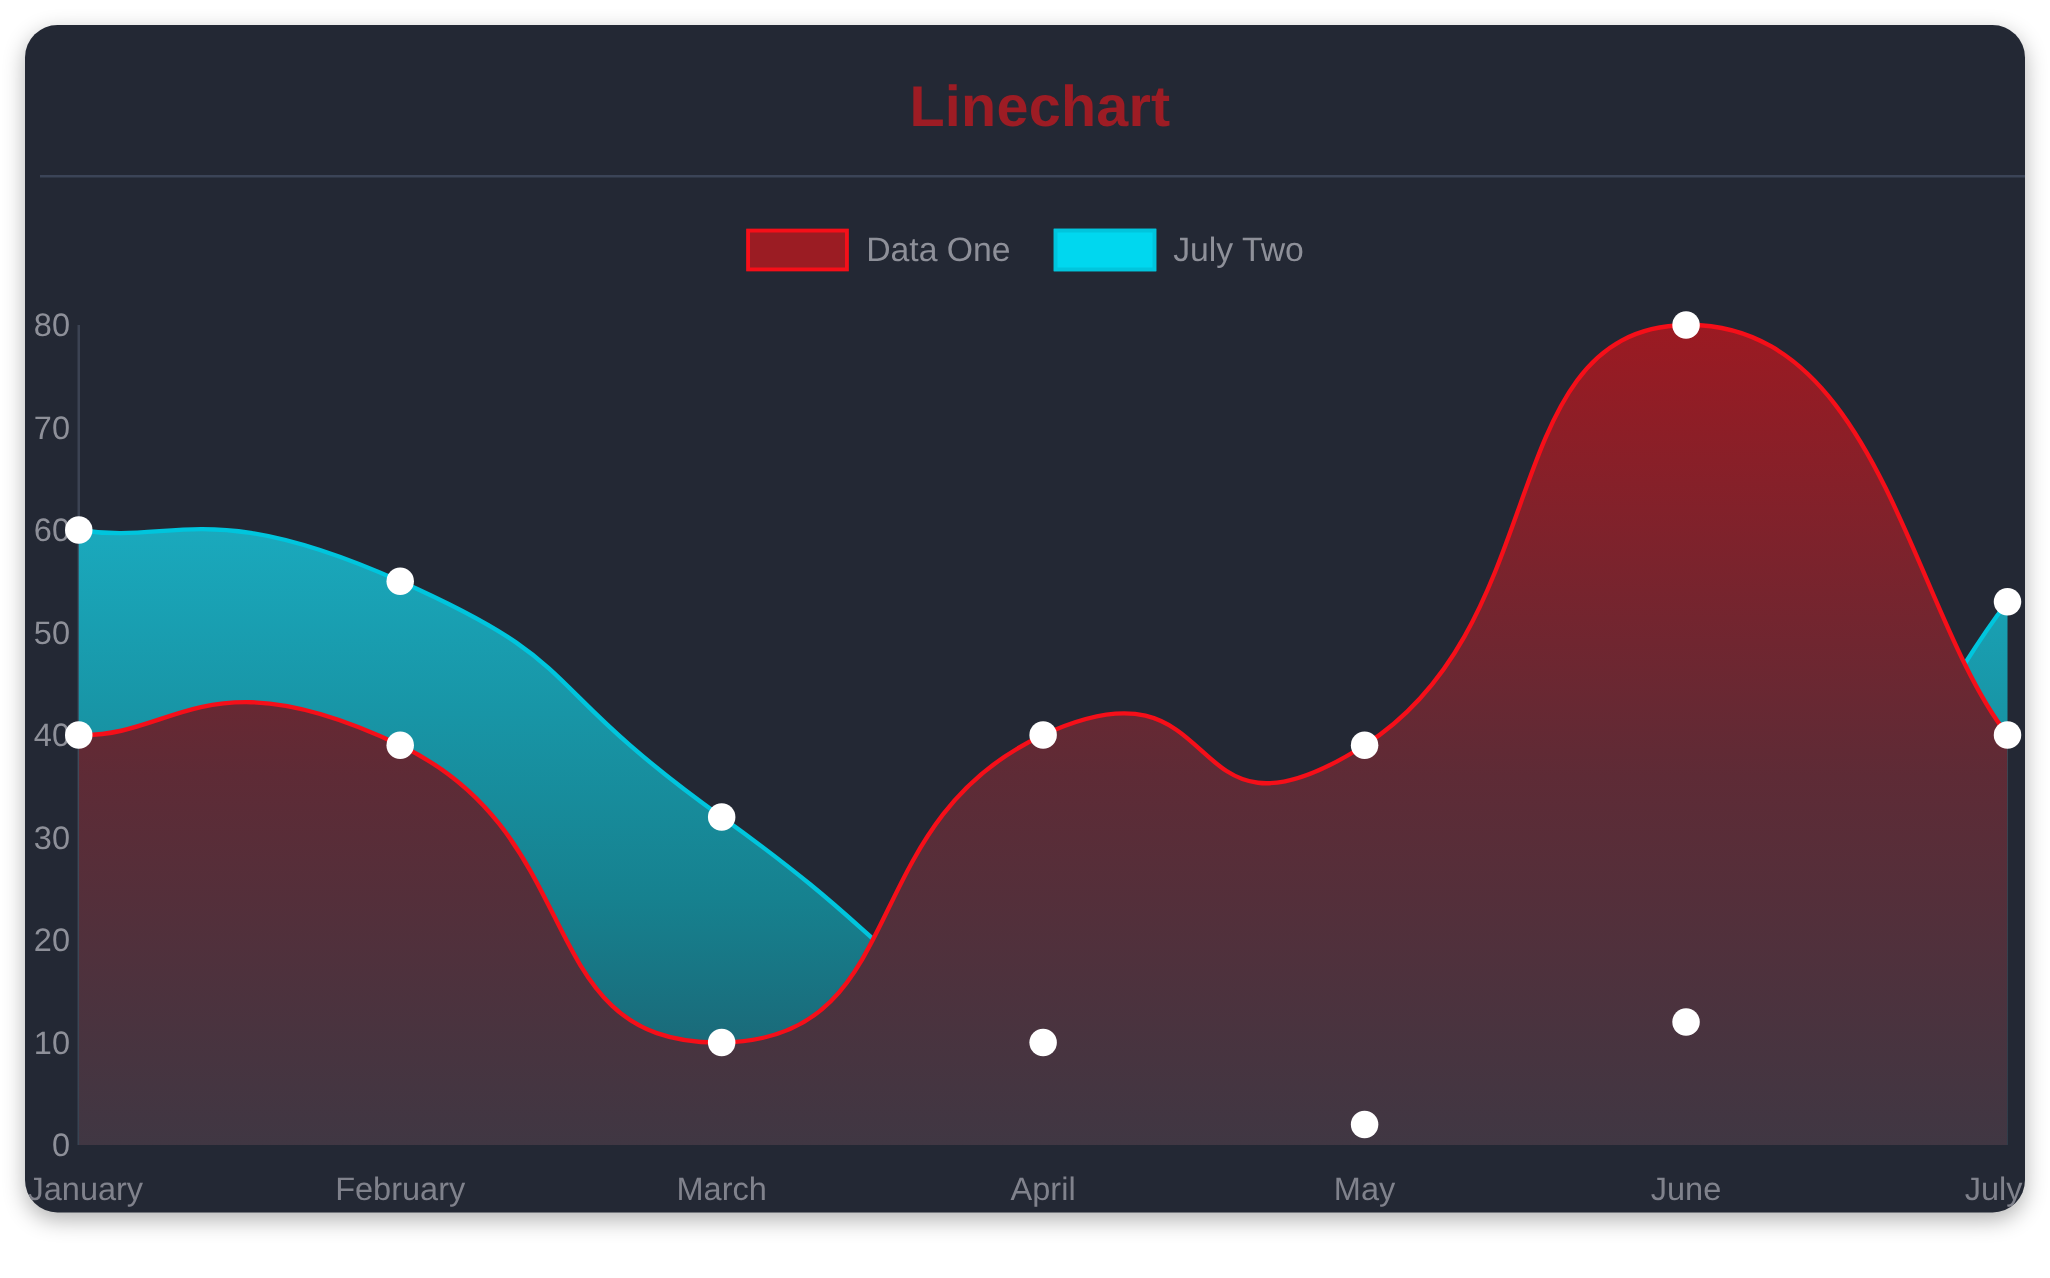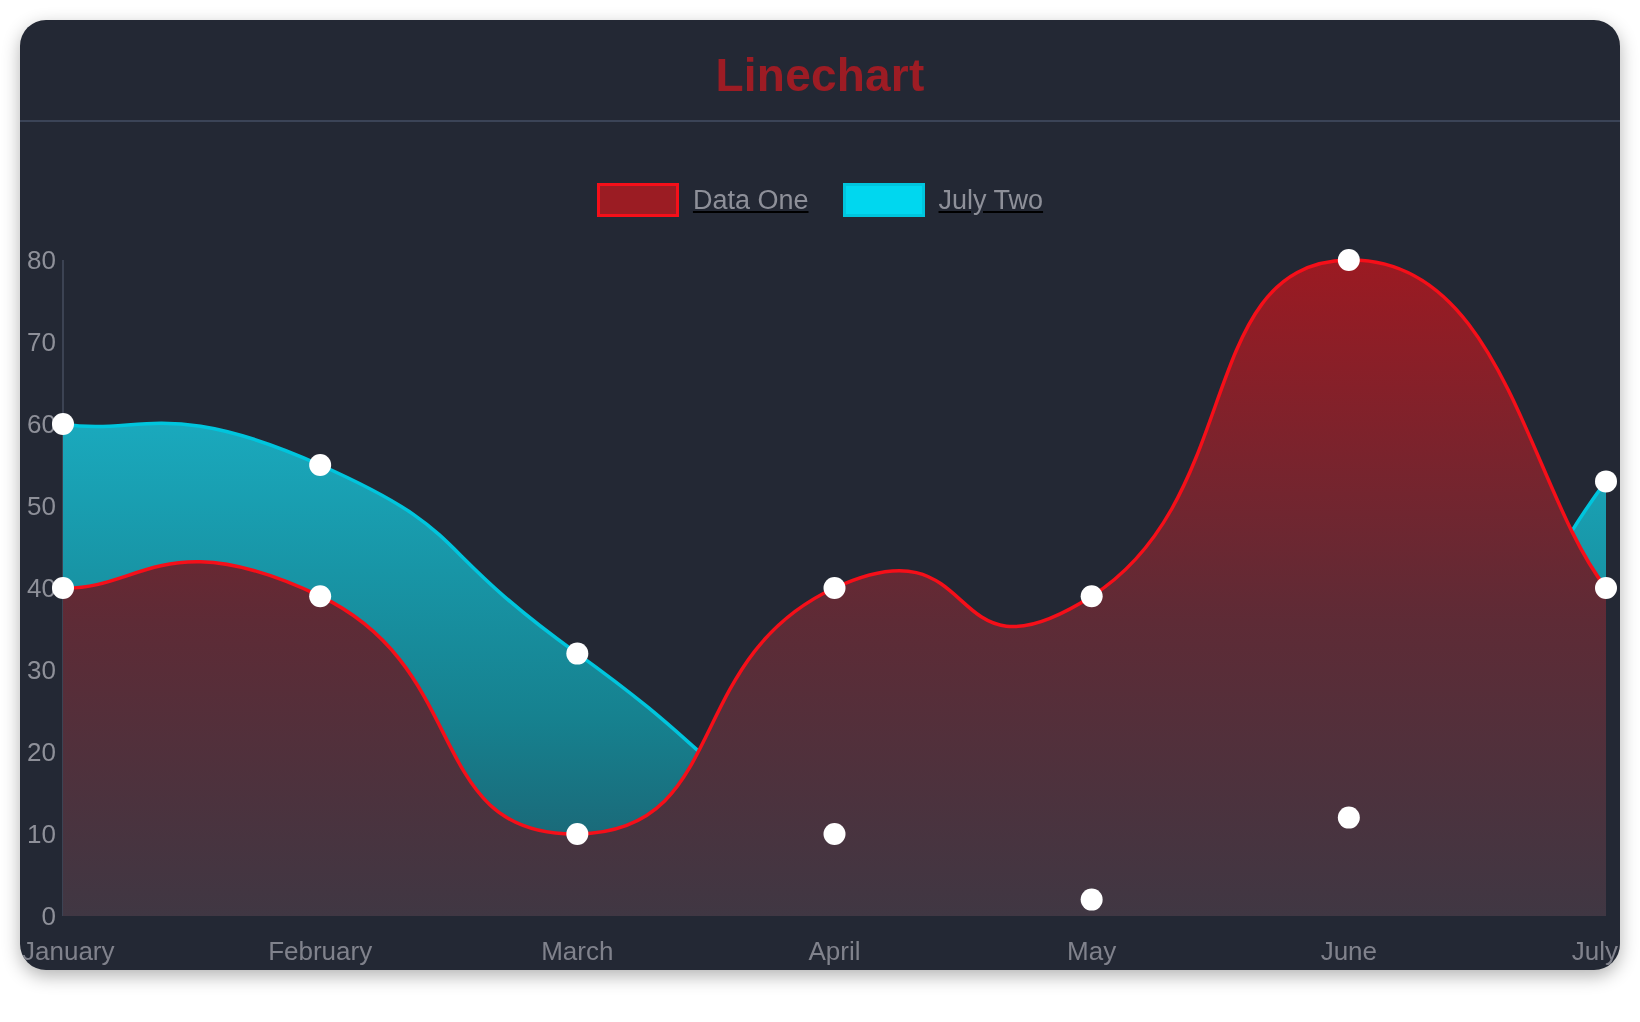--- a/index.html
+++ b/index.html
@@ -26,24 +26,24 @@
     width: 1600px;
     height: 950px;
     background: #232834;
     border-radius: 26px;
     box-shadow: 0 6px 18px rgba(0,0,0,0.30);
     overflow: hidden;
   }
 
   .card-header {
     position: absolute;
-    left: 0;
+    left: 12px;
     top: 0;
     width: 100%;
-    height: 102px;
+    height: 122px;
     box-sizing: border-box;
     border-bottom: 2px solid #3b4457;
     display: flex;
     align-items: center;
     justify-content: center;
   }
 
   .chart-title {
     font-size: 46px;
     font-weight: bold;
@@ -63,21 +63,20 @@
     display: flex;
     align-items: center;
     justify-content: center;
     gap: 34px;
   }
 
   .legend-item {
     display: flex;
     align-items: center;
     gap: 14px;
-    text-decoration: underline;
   }
 
   .legend-swatch {
     width: 82px;
     height: 34px;
     box-sizing: border-box;
   }
 
   .legend-swatch.one {
     background: #9b1c23;

